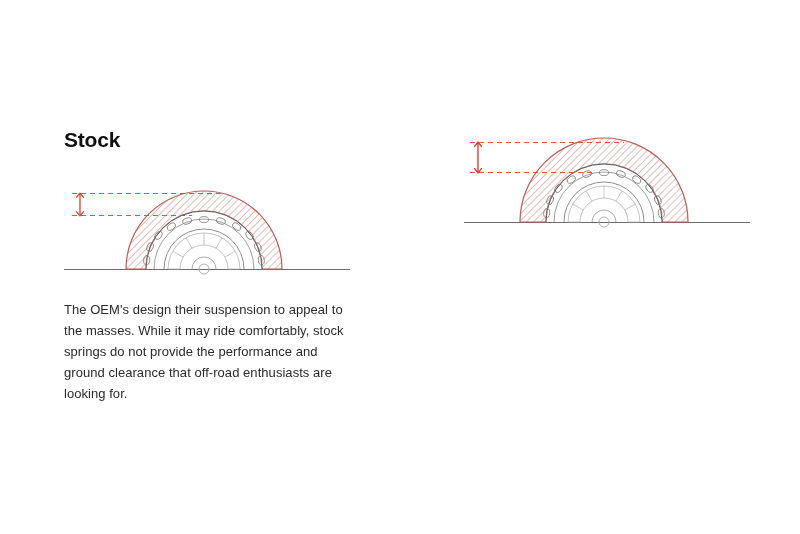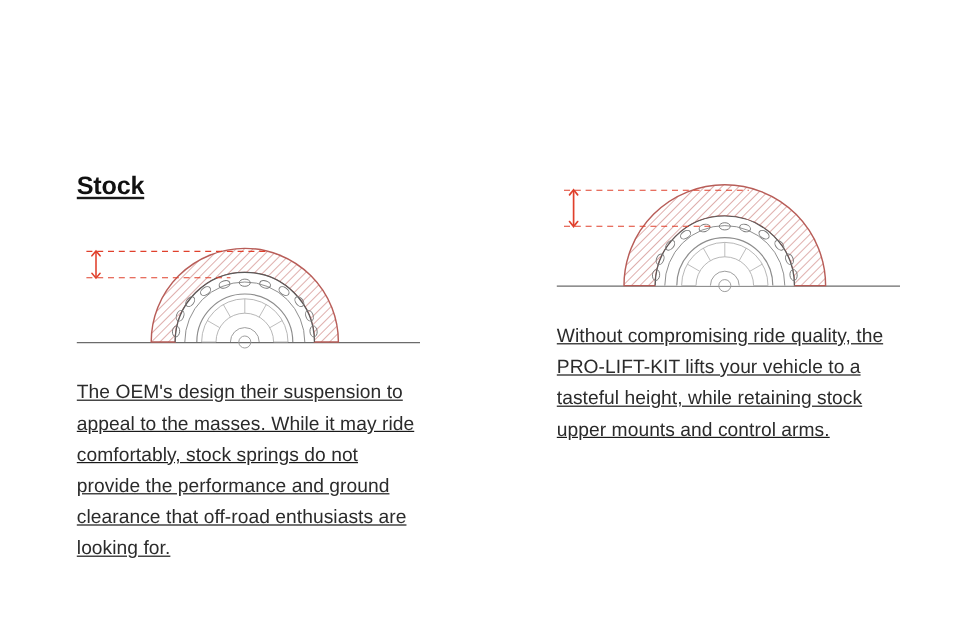--- a/index.html
+++ b/index.html
@@ -23,44 +23,43 @@
   }
   .panel {
     position: relative;
     width: 400px;
     height: 534px;
     box-sizing: border-box;
   }
   .panel-inner {
     position: absolute;
     left: 64px;
-    top: 144px;
+    top: 128px;
     width: 286px;
-    text-decoration: underline;
   }
   .panel-title {
     font-size: 21px;
     font-weight: bold;
     letter-spacing: -0.2px;
     color: #111111;
     margin: 0 0 24px 0;
     line-height: 1.1;
   }
   .fig {
     position: relative;
     width: 286px;
     height: 110px;
     margin-bottom: 14px;
   }
   .fig svg {
     display: block;
     overflow: visible;
   }
   .desc {
-    font-size: 16px;
+    font-size: 13px;
     line-height: 1.62;
     color: #2b2b2b;
     margin: 0;
     width: 282px;
     letter-spacing: 0.05px;
   }
 </style>
 </head>
 <body>
 
@@ -191,17 +190,16 @@
             <line x1="6" y1="44.5" x2="128" y2="44.5" stroke="#e0402c" stroke-width="0.9" stroke-dasharray="5 4"></line>
           </g>
           <g stroke="#e0402c" stroke-width="1.4" fill="none">
             <line x1="14" y1="15" x2="14" y2="44"></line>
             <path d="M 10.6 18.4 L 14 14.2 L 17.4 18.4" stroke-linecap="round"></path>
             <path d="M 10.6 40.6 L 14 44.8 L 17.4 40.6" stroke-linecap="round"></path>
           </g>
         </svg>
       </div>
 
-      <p class="desc">Without compromising ride quality, the PRO-LIFT-KIT lifts your vehicle to a tasteful height, while retaining stock upper mounts and control arms.</p>
     </div>
   </section>
 
 </div>
 
 </body></html>

